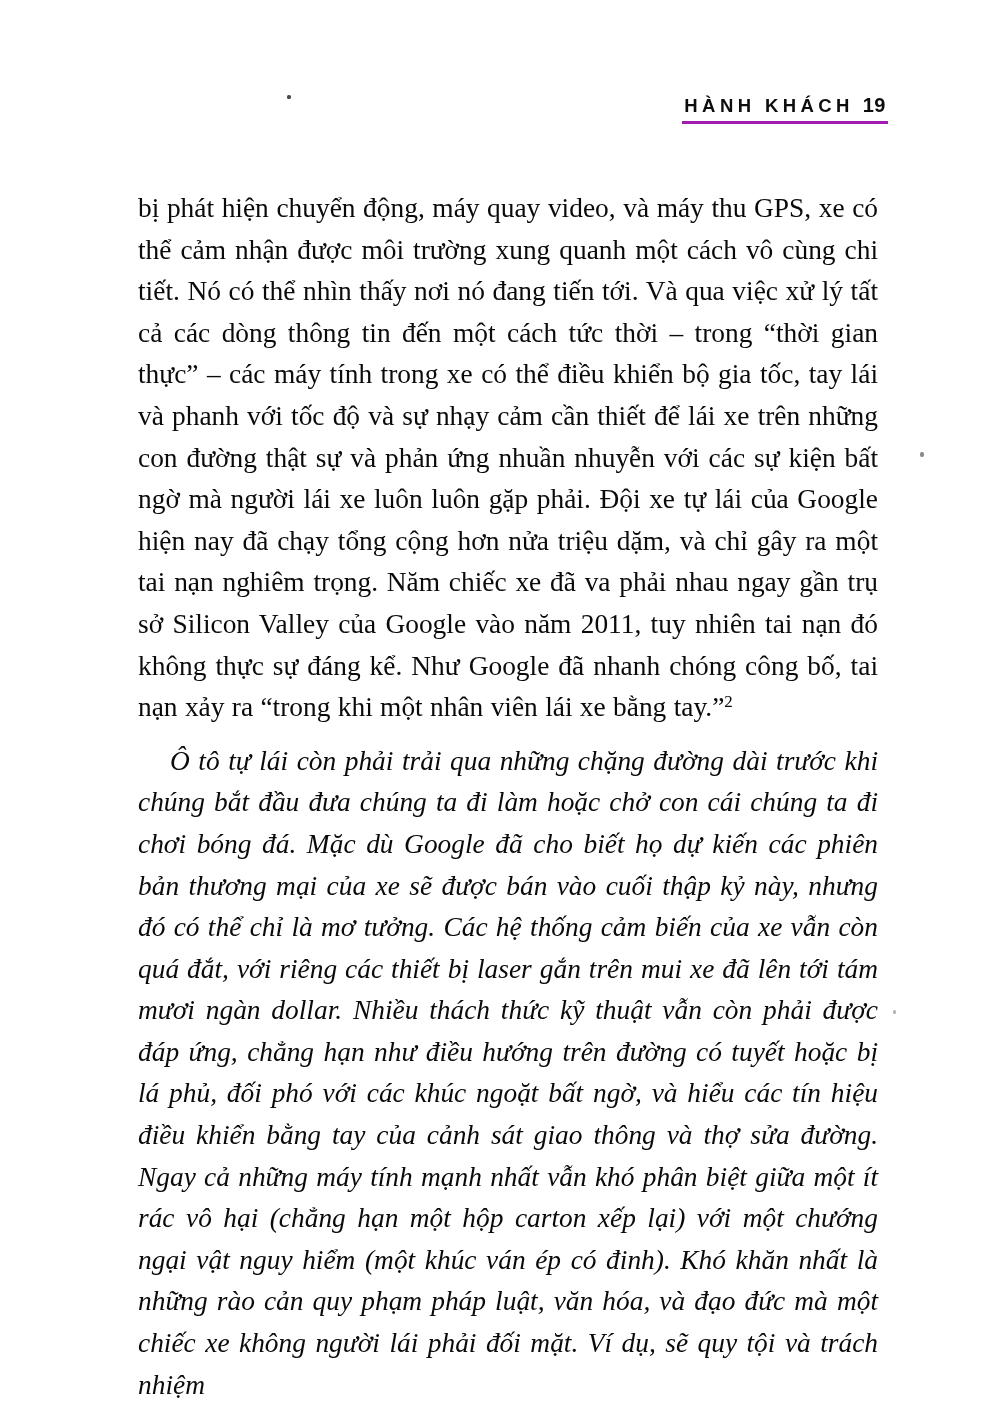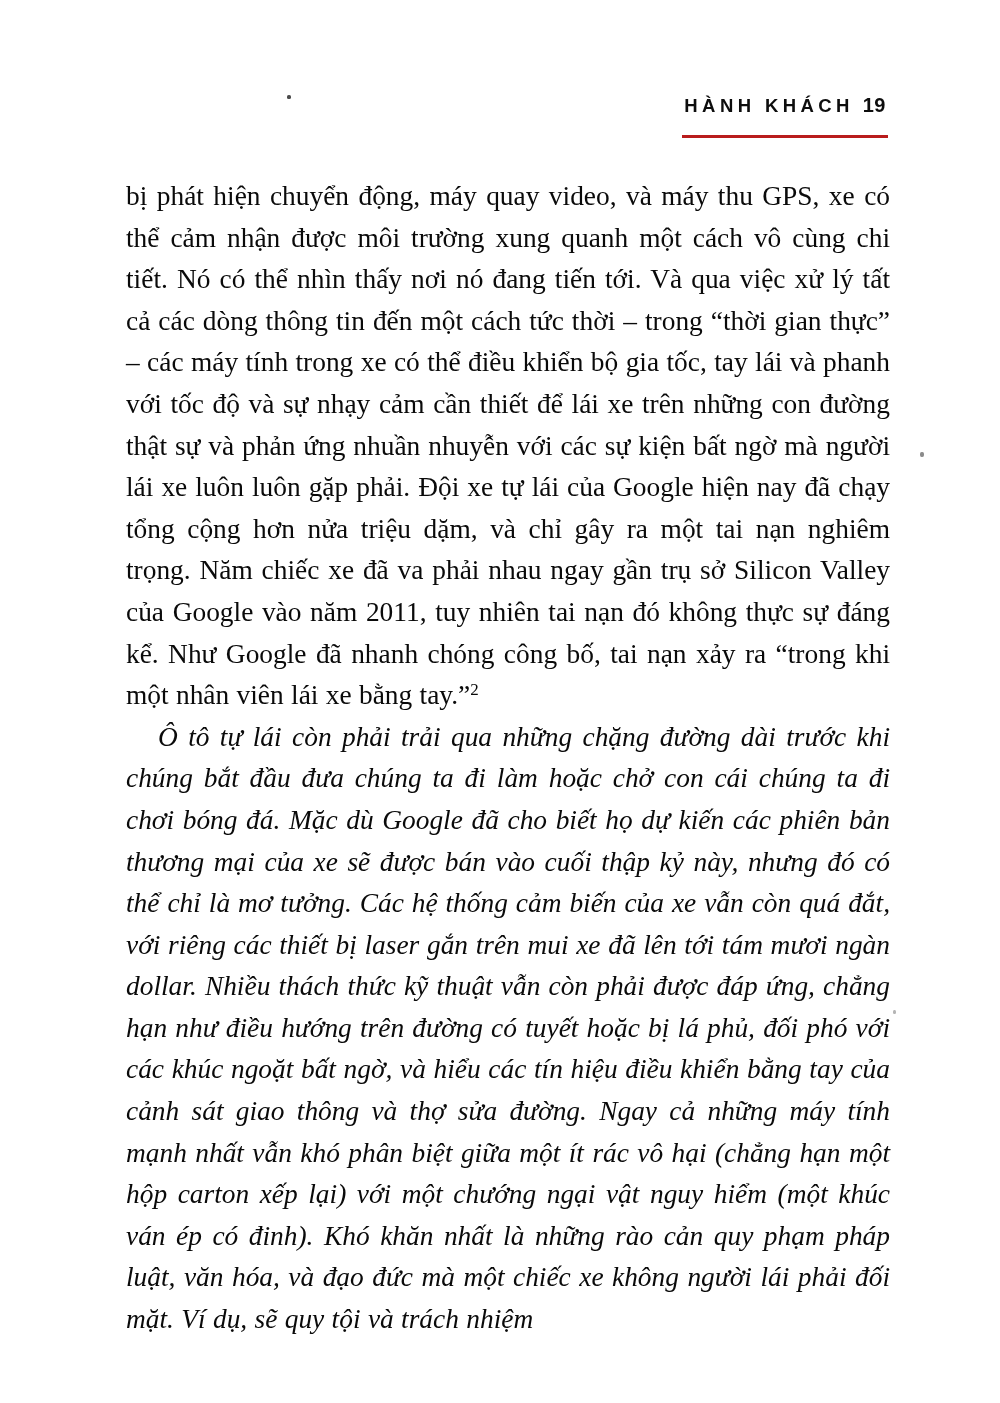--- a/index.html
+++ b/index.html
@@ -23,22 +23,22 @@
     position: absolute;
     top: 94px;
     left: 126px;
     width: 762px;
     text-align: right;
     height: 40px;
   }
 
   .running-head-inner {
     display: inline-block;
-    border-bottom: 3px solid #b91c1c;
-    padding: 0 2px 18px 2px;
+    border-bottom: 3px solid #a21caf;
+    padding: 0 2px 4px 2px;
     white-space: nowrap;
   }
 
   .running-head-title {
     font-family: "Liberation Sans", "DejaVu Sans", sans-serif;
     font-weight: bold;
     font-size: 18.5px;
     letter-spacing: 4.4px;
     color: #0d0d0d;
   }
@@ -54,21 +54,21 @@
 
   
   .text-block {
     position: absolute;
     top: 176px;
     left: 126px;
     width: 764px;
   }
 
   .para {
-    margin: 0;
+    margin: 12px;
     font-size: 27.4px;
     line-height: 41.6px;
     text-align: justify;
     text-align-last: left;
     word-spacing: 0.5px;
     -webkit-hyphens: none;
     hyphens: none;
   }
 
   .para + .para {

